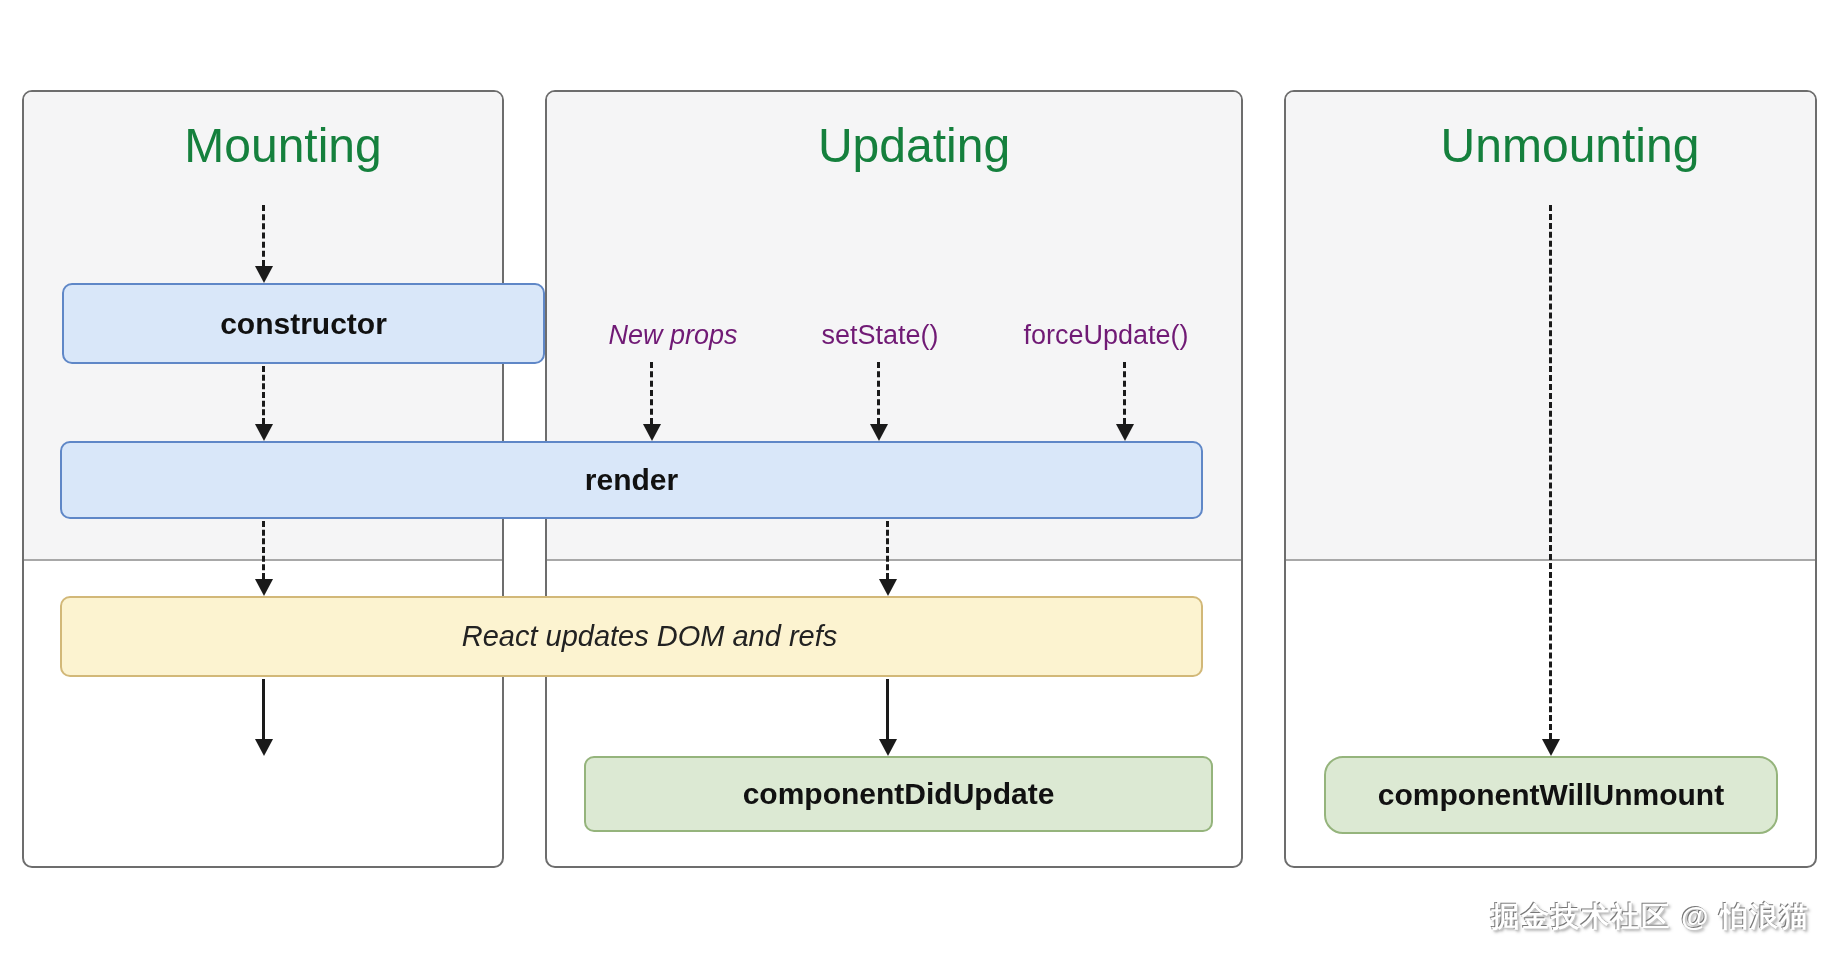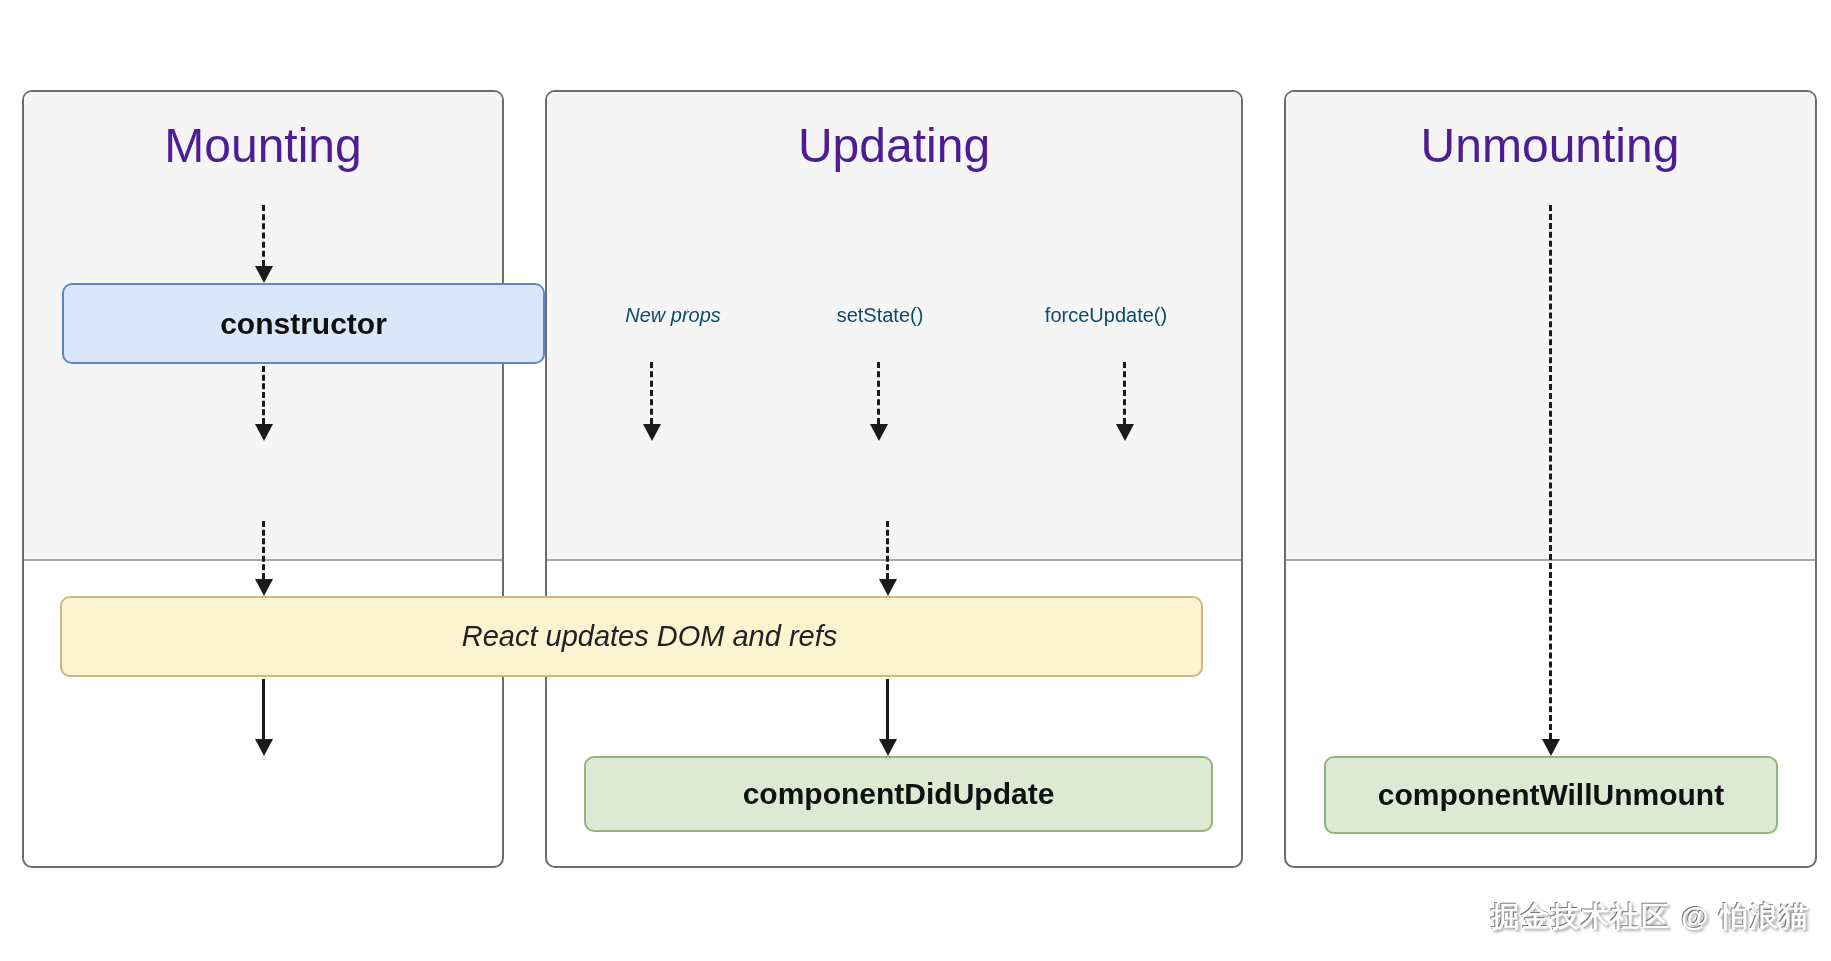--- a/index.html
+++ b/index.html
@@ -24,21 +24,21 @@
     background:var(--panel_background,#f5f5f6);
     border-bottom:2px solid var(--divider,#a8a8a8);
     border-radius:8px 8px 0 0;
   }
   #panel-mounting  {left:22px;  width:482px;}
   #panel-updating  {left:545px; width:698px;}
   #panel-unmounting{left:1284px;width:533px;}
 
   .col-title{
     position:absolute;top:118px;transform:translateX(-50%);
-    font-size:48px;color:#4c1d95;white-space:nowrap;z-index:3;
+    font-size:48px;color:#15803d;white-space:nowrap;z-index:3;margin-left:20px;
   }
 
   
   .box{
     position:absolute;box-sizing:border-box;border-radius:10px;
     display:flex;align-items:center;justify-content:center;
     font-size:30px;color:#111;z-index:5;white-space:nowrap;
   }
   .blue{
     background:var(--lifecycle_method_fill,#d9e7f9);
@@ -53,26 +53,26 @@
   .green{
     background:var(--commit_fill,#dce9d3);
     border:2px solid var(--commit_border,#95b47c);
     font-weight:bold;
   }
   #box-constructor {left:62px;  top:283px; width:483px;  height:81px;}
   #box-render      {left:60px;  top:441px; width:1143px; height:78px;}
   #box-react-updates{left:60px; top:596px; width:1143px; height:81px;}
   #box-did-mount   {left:59px;  top:756px; width:407px;  height:76px;}
   #box-did-update  {left:584px; top:756px; width:629px;  height:76px;}
-  #box-will-unmount{left:1324px;top:756px; width:454px;  height:78px;}
+  #box-will-unmount{left:1324px;top:756px; width:454px;  height:78px;border-radius:19px;}
 
   
   .trigger{
-    position:absolute;top:304px;transform:translateX(-50%);
-    font-size:20px;color:#0c4a6e;white-space:nowrap;z-index:3;
+    position:absolute;top:320px;transform:translateX(-50%);
+    font-size:27px;color:#701a75;white-space:nowrap;z-index:3;
   }
   .italic{font-style:italic;}
 
   
   .vdash,.vsolid{position:absolute;width:0;z-index:6;}
   .vdash{border-left:3px dashed var(--arrow,#1a1a1a);}
   .vsolid{border-left:3px solid var(--arrow,#1a1a1a);}
   .ahead{
     position:absolute;width:0;height:0;z-index:6;
     border-left:9px solid transparent;border-right:9px solid transparent;
@@ -104,20 +104,21 @@
 
   <div class="col-title" style="left:263px;">Mounting</div>
   <div class="col-title" style="left:1550px;">Unmounting</div>
   <div class="col-title" style="left:894px;">Updating</div>
 
   <div class="trigger italic" style="left:673px;">New props</div>
   <div class="trigger" style="left:880px;text-align:right;">setState()</div>
   <div class="trigger" style="left:1106px;">forceUpdate()</div>
 
   <div class="box blue" id="box-constructor">constructor</div>
+  <div class="box blue" id="box-render">render</div>
   <div class="box yellow" id="box-react-updates">React updates DOM and refs</div>
   <div class="box green" id="box-did-update">componentDidUpdate</div>
   <div class="box green" id="box-will-unmount">componentWillUnmount</div>
 
   <div class="vdash" style="left:262px;top:205px;height:61px;"></div>
   <div class="ahead" style="left:255px;top:266px;"></div>
 
   <div class="vdash" style="left:262px;top:366px;height:58px;"></div>
   <div class="ahead" style="left:255px;top:424px;"></div>
 

